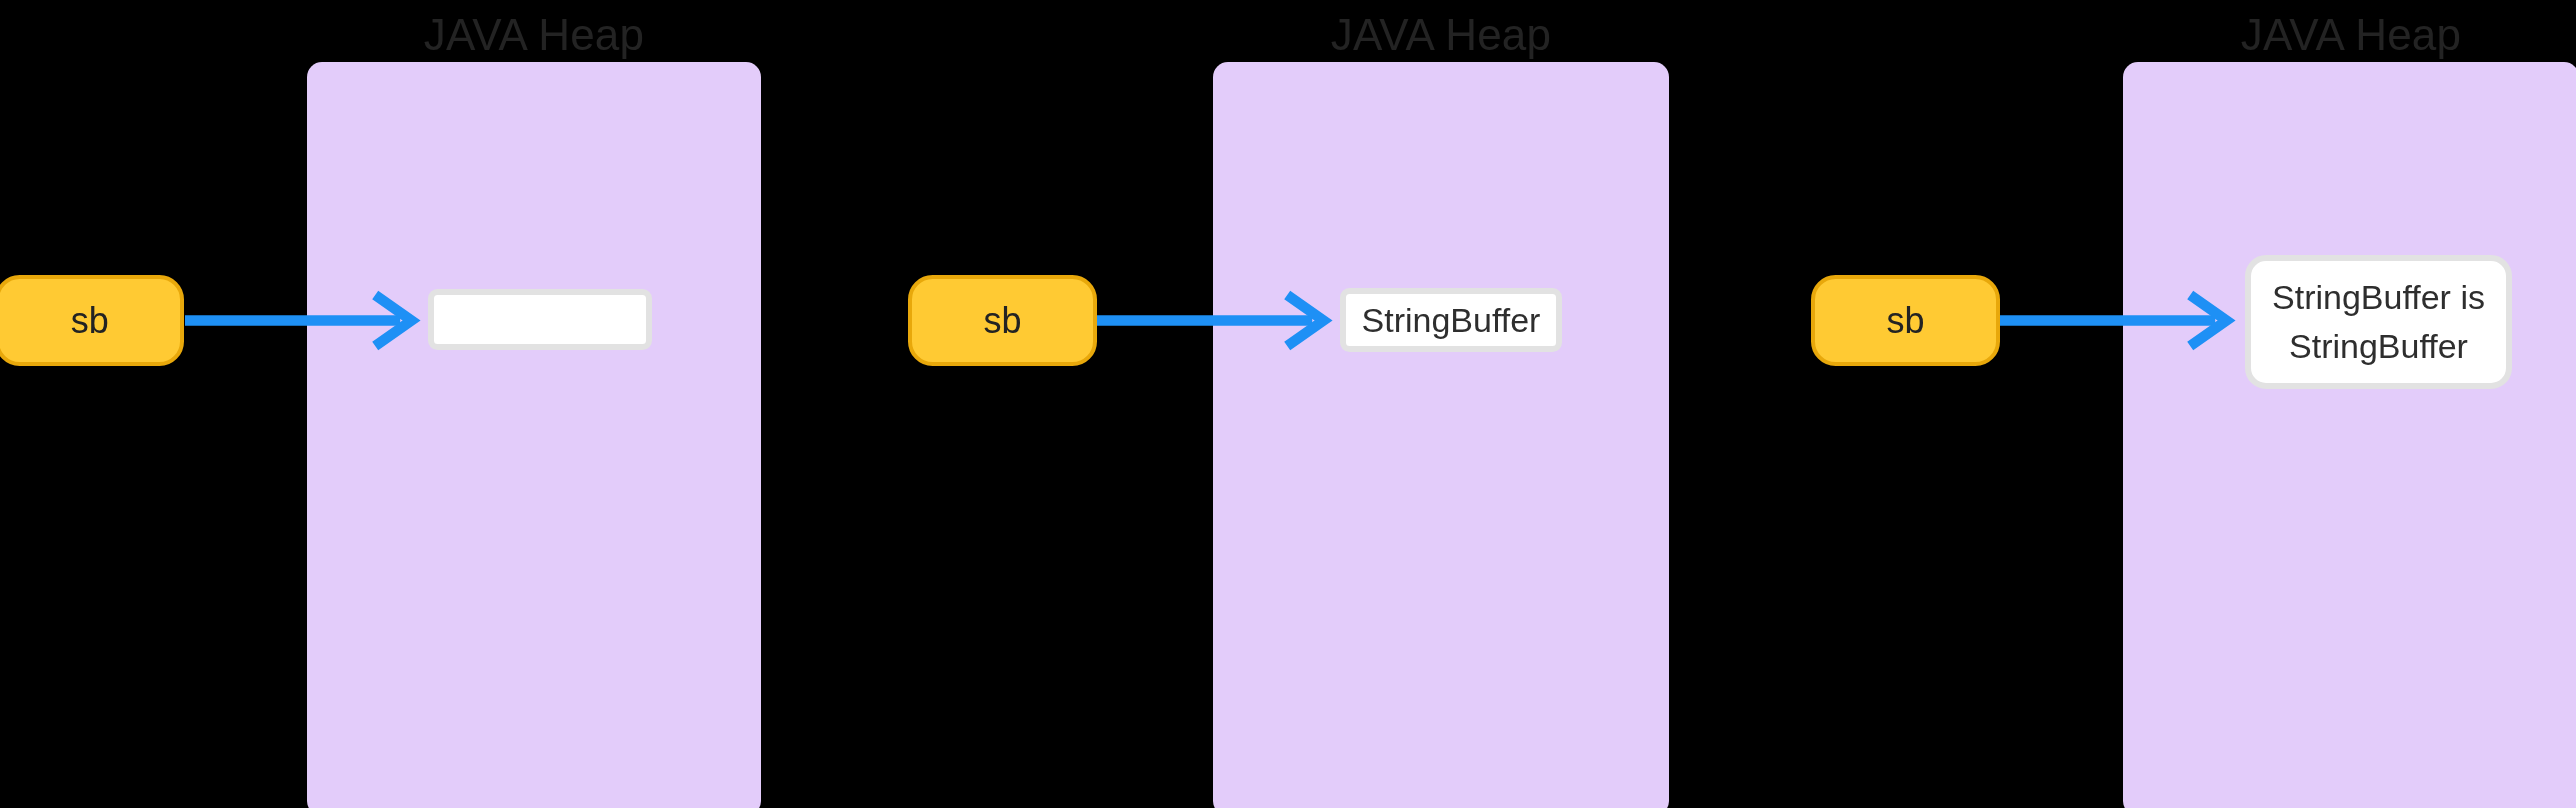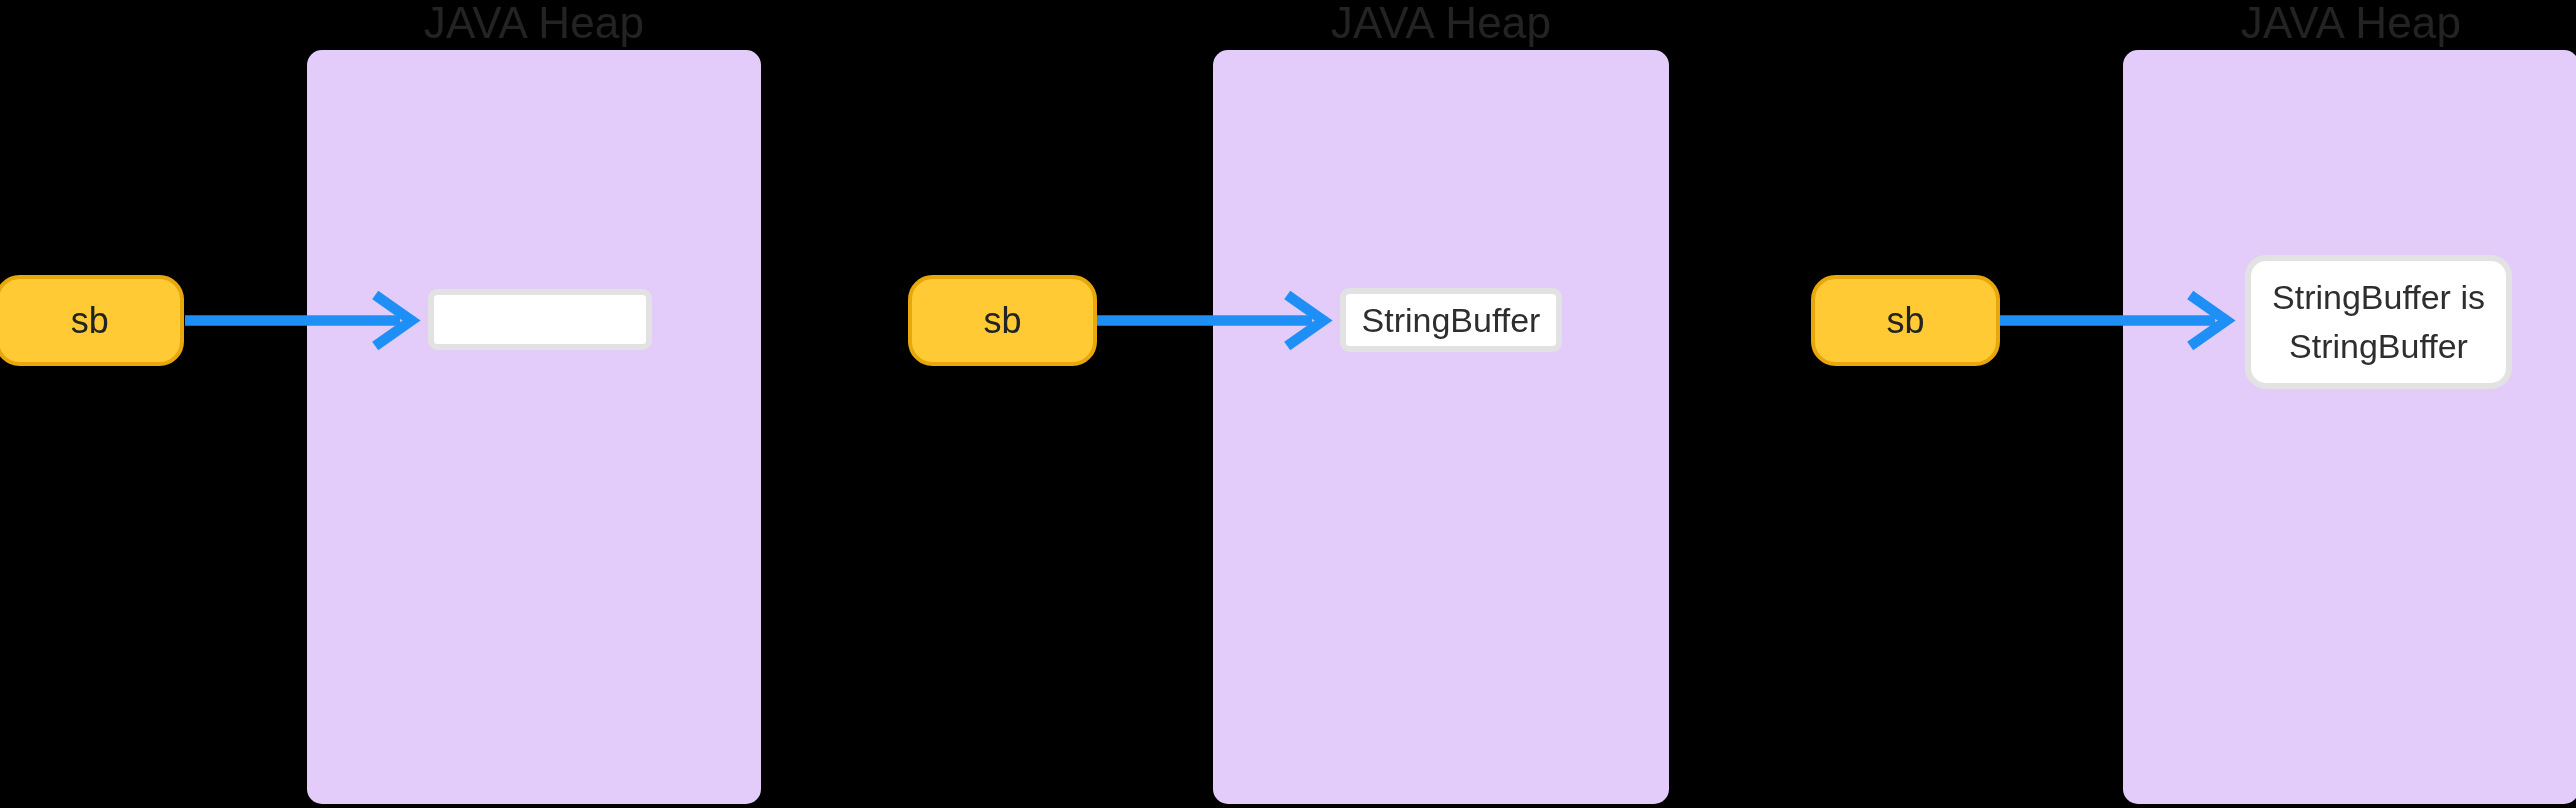--- a/index.html
+++ b/index.html
@@ -17,21 +17,21 @@
     position: relative;
     width: 2576px;
     height: 809px;
     background: #000000;
     overflow: hidden;
   }
 
   
   .heap-group {
     position: absolute;
-    top: 0;
+    top: 12px;
     height: 699px;
   }
 
   .heap-title {
     position: absolute;
     top: -3.8px;
     width: 100%;
     text-align: center;
     font-size: 44px;
     line-height: 53px;

